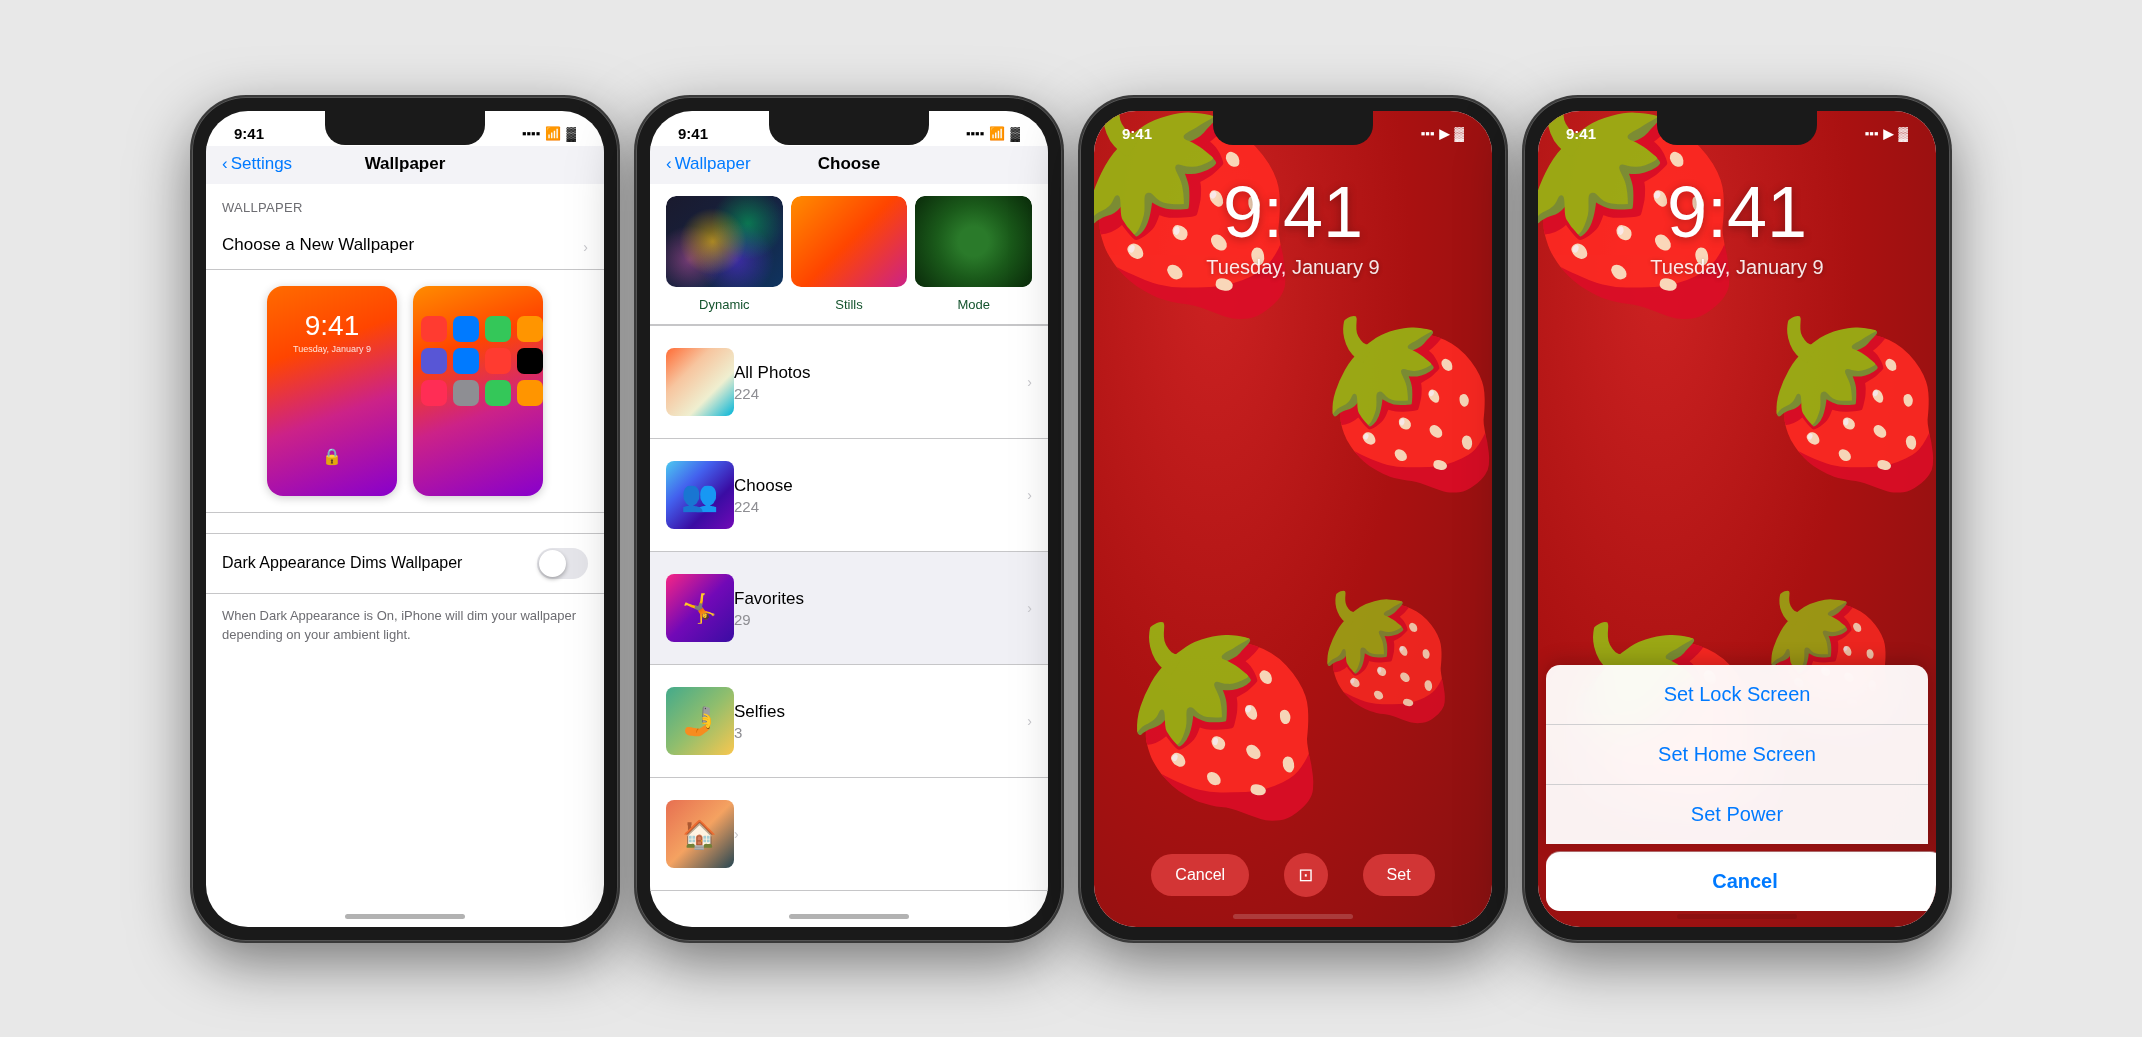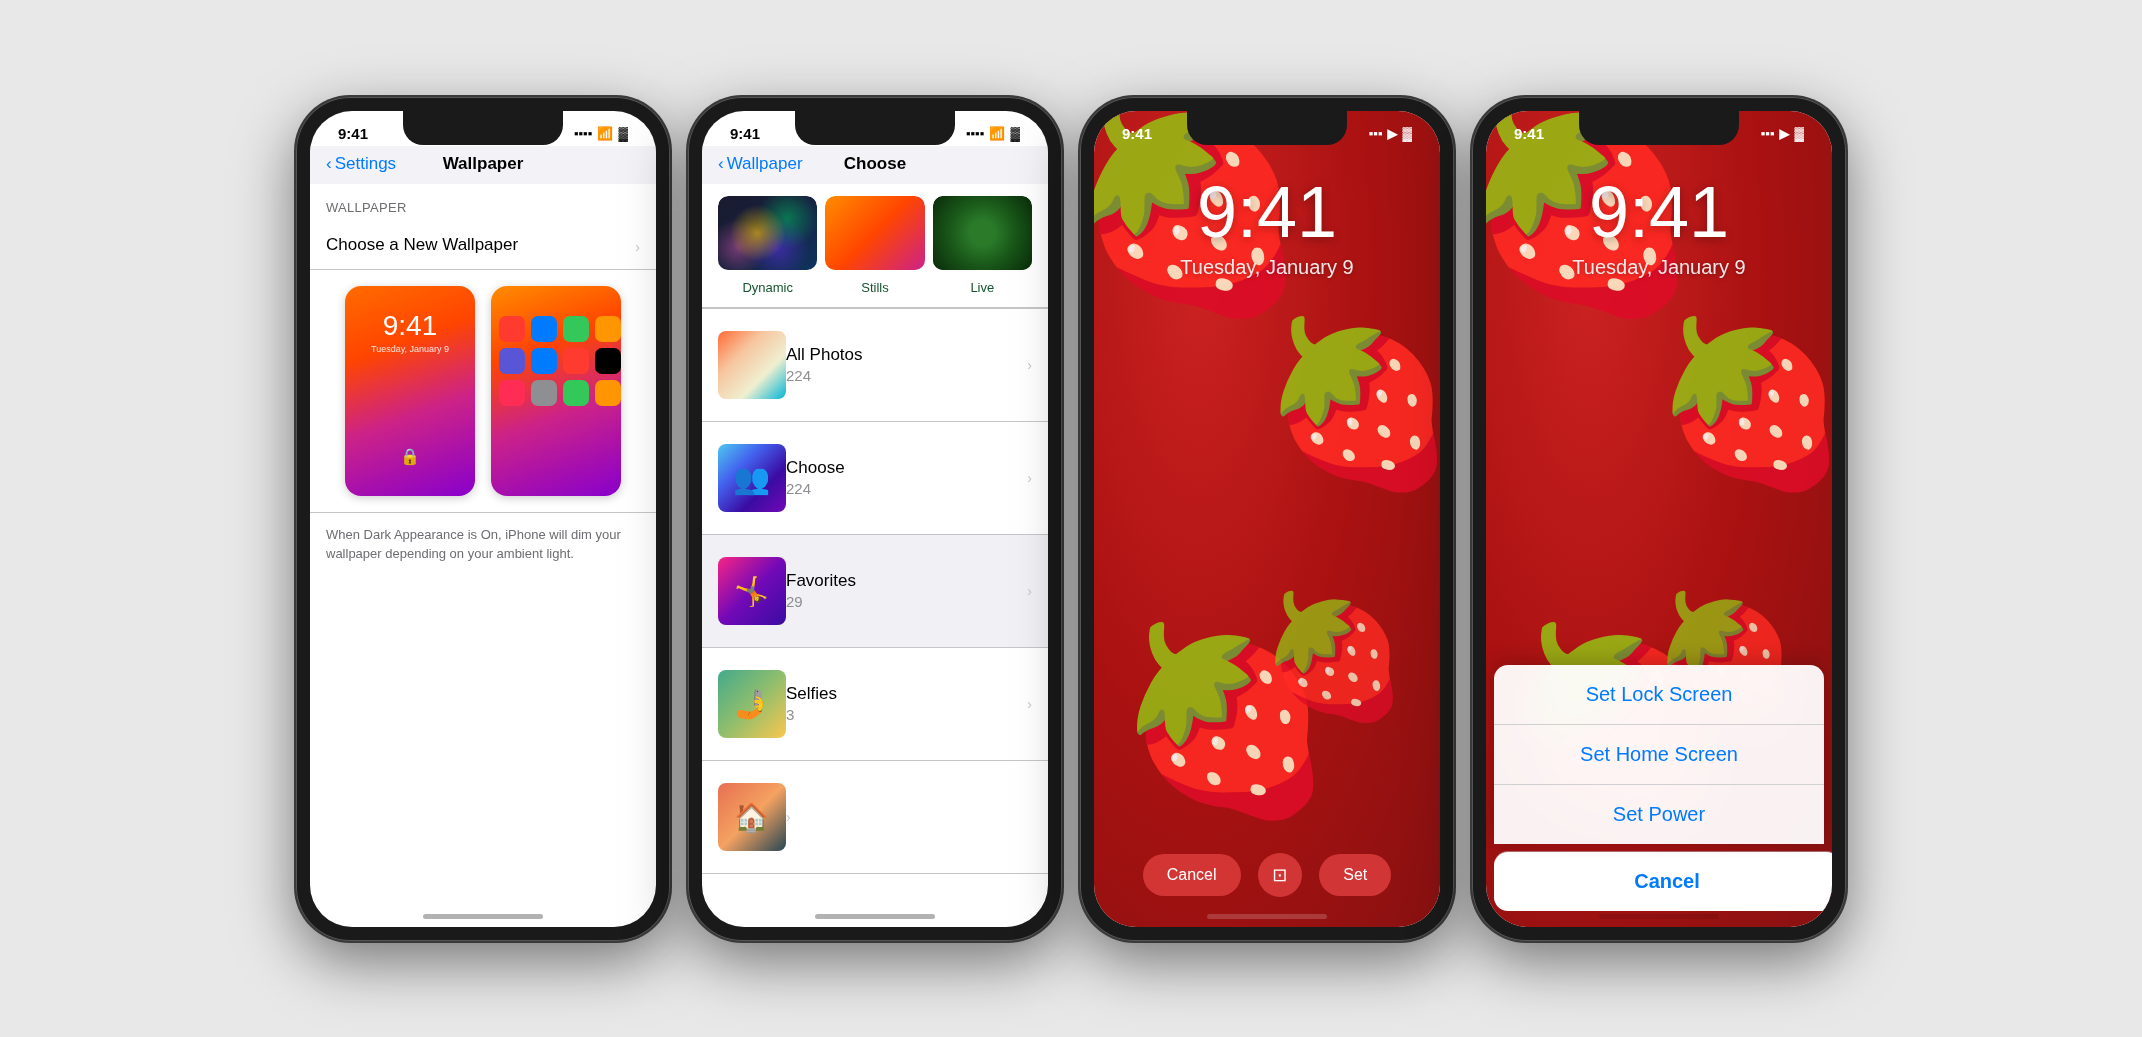--- a/index.html
+++ b/index.html
@@ -12,21 +12,21 @@
       font-family: -apple-system, BlinkMacSystemFont, 'SF Pro Display', 'Helvetica Neue', Arial, sans-serif;
       padding: 20px;
     }
     .phones-container {
       display: flex;
       gap: 18px;
       align-items: center;
     }
     
     .phone {
-      width: 374px;
+      width: 426px;
       height: 844px;
       background: #1a1a1a;
       border-radius: 54px;
       position: relative;
       box-shadow: 0 0 0 2px #3a3a3a, 0 20px 60px rgba(0,0,0,0.5), inset 0 0 0 1px #555;
       overflow: hidden;
       flex-shrink: 0;
     }
     .phone-screen {
       position: absolute;
@@ -474,20 +474,24 @@
               <div class="mini-icon" style="background:#ff3b30;border-radius:7px;"></div>
               <div class="mini-icon" style="background:#000;border-radius:7px;"></div>
               <div class="mini-icon" style="background:#ff2d55;border-radius:7px;"></div>
               <div class="mini-icon" style="background:#8e8e93;border-radius:7px;"></div>
               <div class="mini-icon" style="background:#34c759;border-radius:7px;"></div>
               <div class="mini-icon" style="background:#ff9500;border-radius:7px;"></div>
             </div>
           </div>
         </div>
       </div>
+      <div class="toggle-row">
+        <span style="font-size:16px;">Dark Appearance Dims Wallpaper</span>
+        <div class="toggle"></div>
+      </div>
       <div class="description-text">When Dark Appearance is On, iPhone will dim your wallpaper depending on your ambient light.</div>
       <div class="home-bar"></div>
     </div>
   </div>
 
   <div class="phone">
 
     <div class="phone-screen phone2">
       <div class="notch"></div>
       <div class="status-bar">
@@ -509,21 +513,21 @@
         <div class="cat-thumb">
           <div class="cat-img cat-dynamic"></div>
           <span class="cat-label">Dynamic</span>
         </div>
         <div class="cat-thumb">
           <div class="cat-img cat-stills"></div>
           <span class="cat-label">Stills</span>
         </div>
         <div class="cat-thumb">
           <div class="cat-img cat-live"></div>
-          <span class="cat-label">Live</span>
+          <span class="cat-label">Mode</span>
         </div>
       </div>
       <div class="photo-list">
         <div class="photo-row">
           <div class="photo-thumb img-all"></div>
           <div class="photo-info">
             <div class="photo-name">All Photos</div>
             <div class="photo-count">224</div>
           </div>
           <span class="photo-chevron">›</span>

